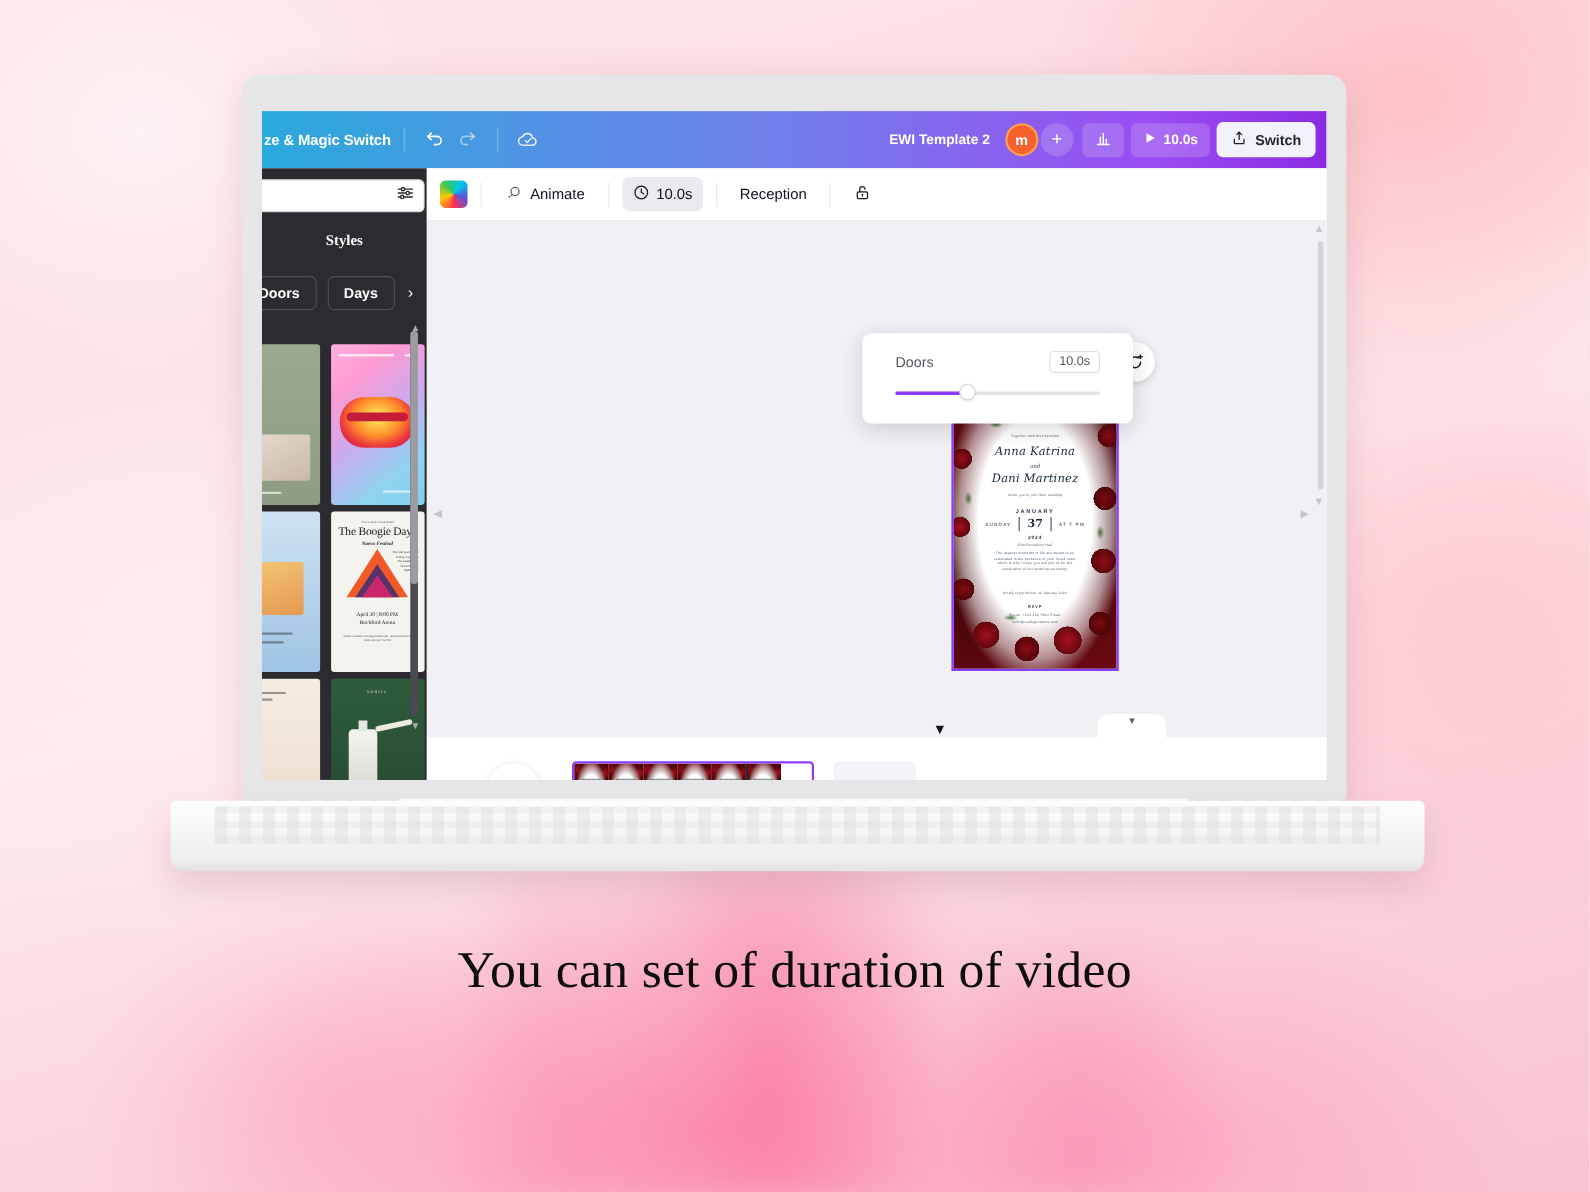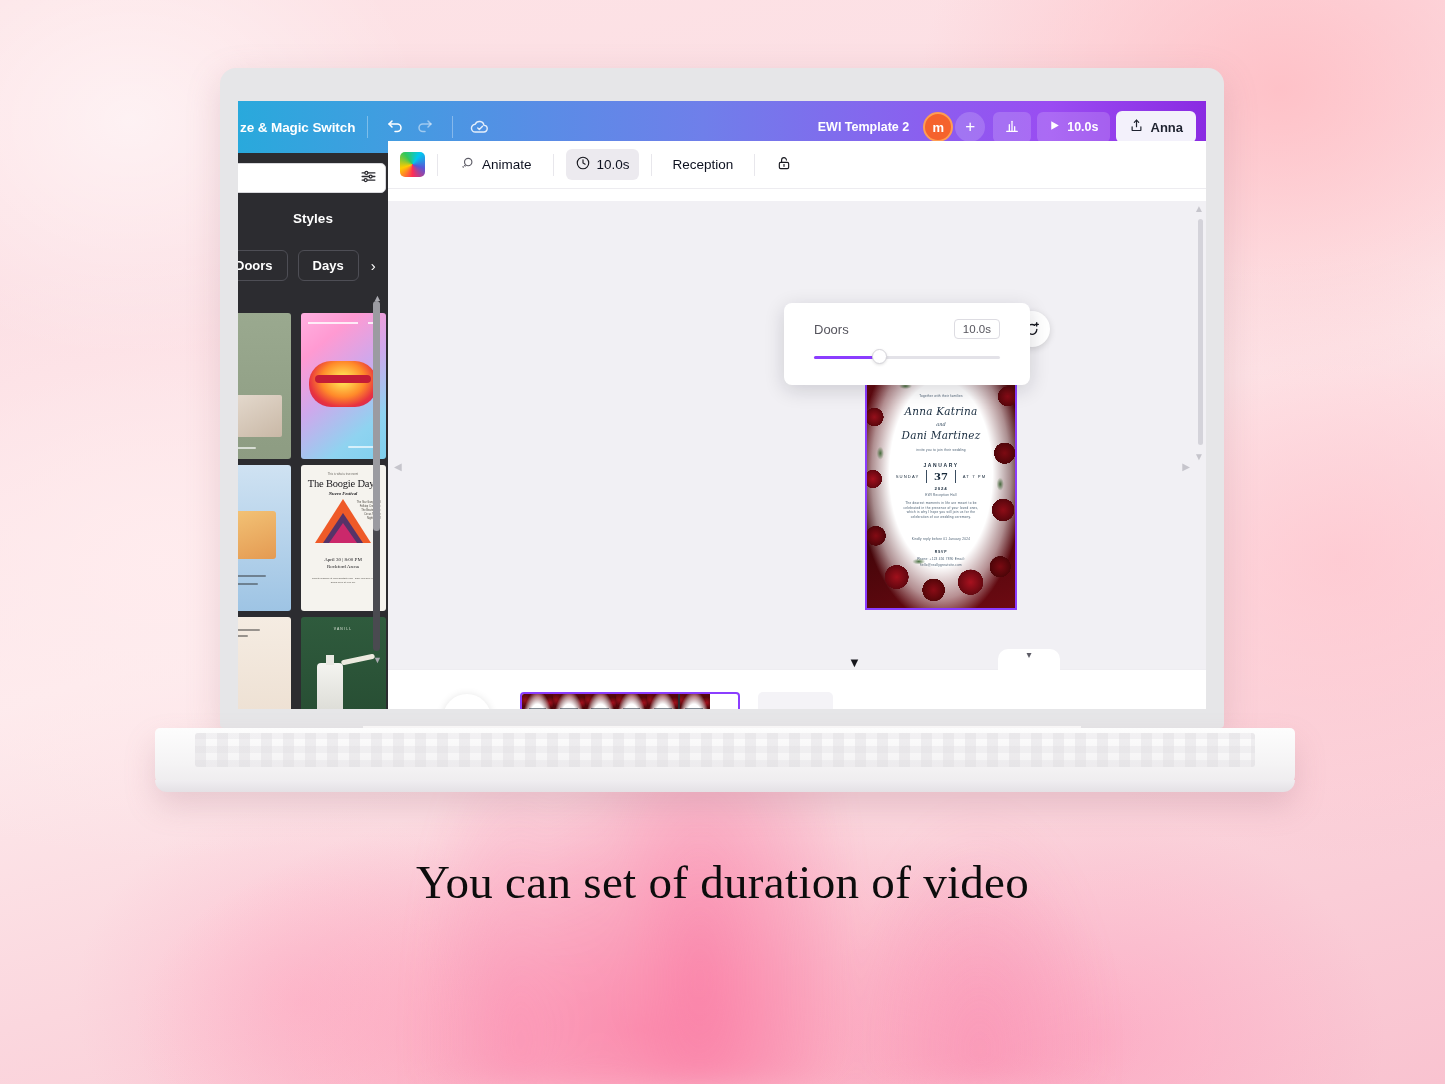--- a/index.html
+++ b/index.html
@@ -116,21 +116,21 @@
   #search-row { position:absolute; left:-60px; top:10px; width:208px; height:30px; }
   #search-box {
     width: 100%; height: 100%; background: #fff; border-radius: 5px;
     display: flex; align-items: center; padding: 0 8px 0 10px;
     border: 1px solid #d8d8dc;
   }
   #search-input {
     flex: 1; border: none; outline: none; font-size: 12px;
     font-family: "Liberation Sans", sans-serif; color: #222;
   }
-  #sb-styles { text-align: center; font-size: 13.5px; font-weight: bold; margin-top: 58px; }
+  #sb-styles { text-align: center; font-size: 13.5px; font-weight: bold; margin-top: 58px; font-family: Liberation Serif, serif; }
   #chips { display: flex; gap: 10px; margin-top: 24px; padding-left: 0px; align-items:center; }
   .chip {
     border: 1px solid #4e4e55; border-radius: 6px; padding: 7px 14px;
     font-size: 13px; font-weight: bold; color: #fff; white-space: nowrap; cursor: pointer;
   }
   .chip-arrow { font-size: 15px; color:#fff; cursor:pointer; padding-left:2px; }
   #thumbs {
     position: absolute; left: -32px; top: 160px; width: 180px;
     display: grid; grid-template-columns: 1fr 1fr; gap: 6px 9px;
   }
@@ -153,21 +153,21 @@
 
   #sb-collapse {
     position: absolute; left: 150px; top: 260px; width: 15px; height: 72px;
     background: #2c2c30; border-radius: 0 9px 9px 0;
     display: flex; align-items: center; justify-content: center;
     color: #fff; font-size: 11px; cursor: pointer;
   }
 
   
   #ctxbar {
-    position: absolute; left: 150px; top: 40px; width: 818px; height: 48px;
+    position: absolute; left: 150px; top: 52px; width: 818px; height: 48px;
     background: #fff; border-bottom: 1px solid #edecf0;
     display: flex; align-items: center; padding-left: 12px; gap: 0px;
   }
   .ctx-swatch {
     width: 25px; height: 25px; border-radius: 5px;
     background: conic-gradient(from 180deg, #ff2d55, #ffcc00, #34c759, #00c7f0, #5856d6, #ff2d55);
     cursor: pointer;
   }
   .ctx-div { width:1px; height:22px; background:#e8e7ec; margin: 0 12px; }
   .ctx-btn {
@@ -360,21 +360,21 @@
         <span>10.0s</span>
       </div>
       <div class="tb-share">
         <span>
           <svg width="15" height="15" viewBox="0 0 24 24" fill="none" stroke="#1f2330" stroke-width="1.9" stroke-linecap="round" stroke-linejoin="round">
               <path d="M5 14v5a1 1 0 0 0 1 1h12a1 1 0 0 0 1-1v-5"></path>
               <polyline points="8.5 7 12 3.5 15.5 7"></polyline>
               <line x1="12" y1="3.5" x2="12" y2="14"></line>
             </svg>
         </span>
-        <span>Anna</span>
+        <span>Switch</span>
       </div>
     </div>
 
     <div id="sidebar">
       <div id="search-row">
         <div id="search-box">
           <input id="search-input" type="text" placeholder="" style="">
           <span>
             <svg width="17" height="17" viewBox="0 0 24 24" fill="none" stroke="#2b2b30" stroke-width="1.8" stroke-linecap="round">
                 <line x1="3" y1="7" x2="21" y2="7"></line>

